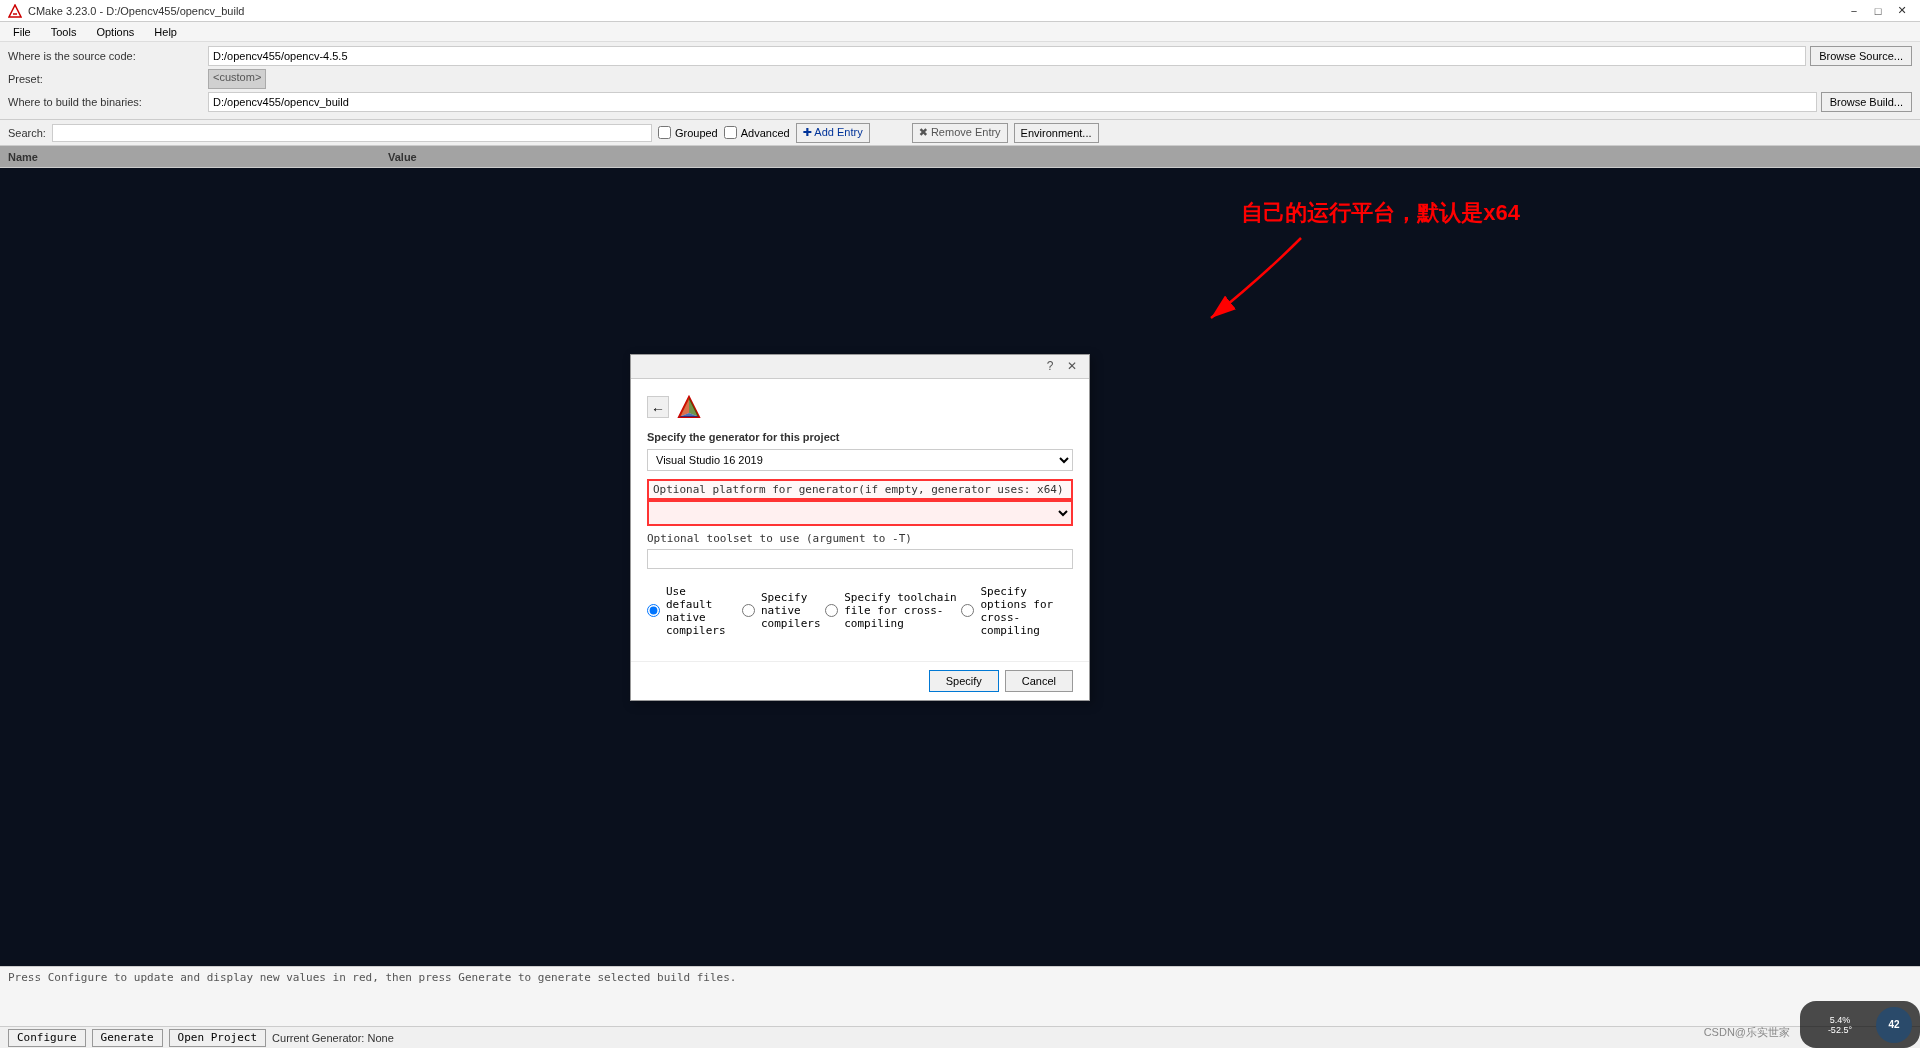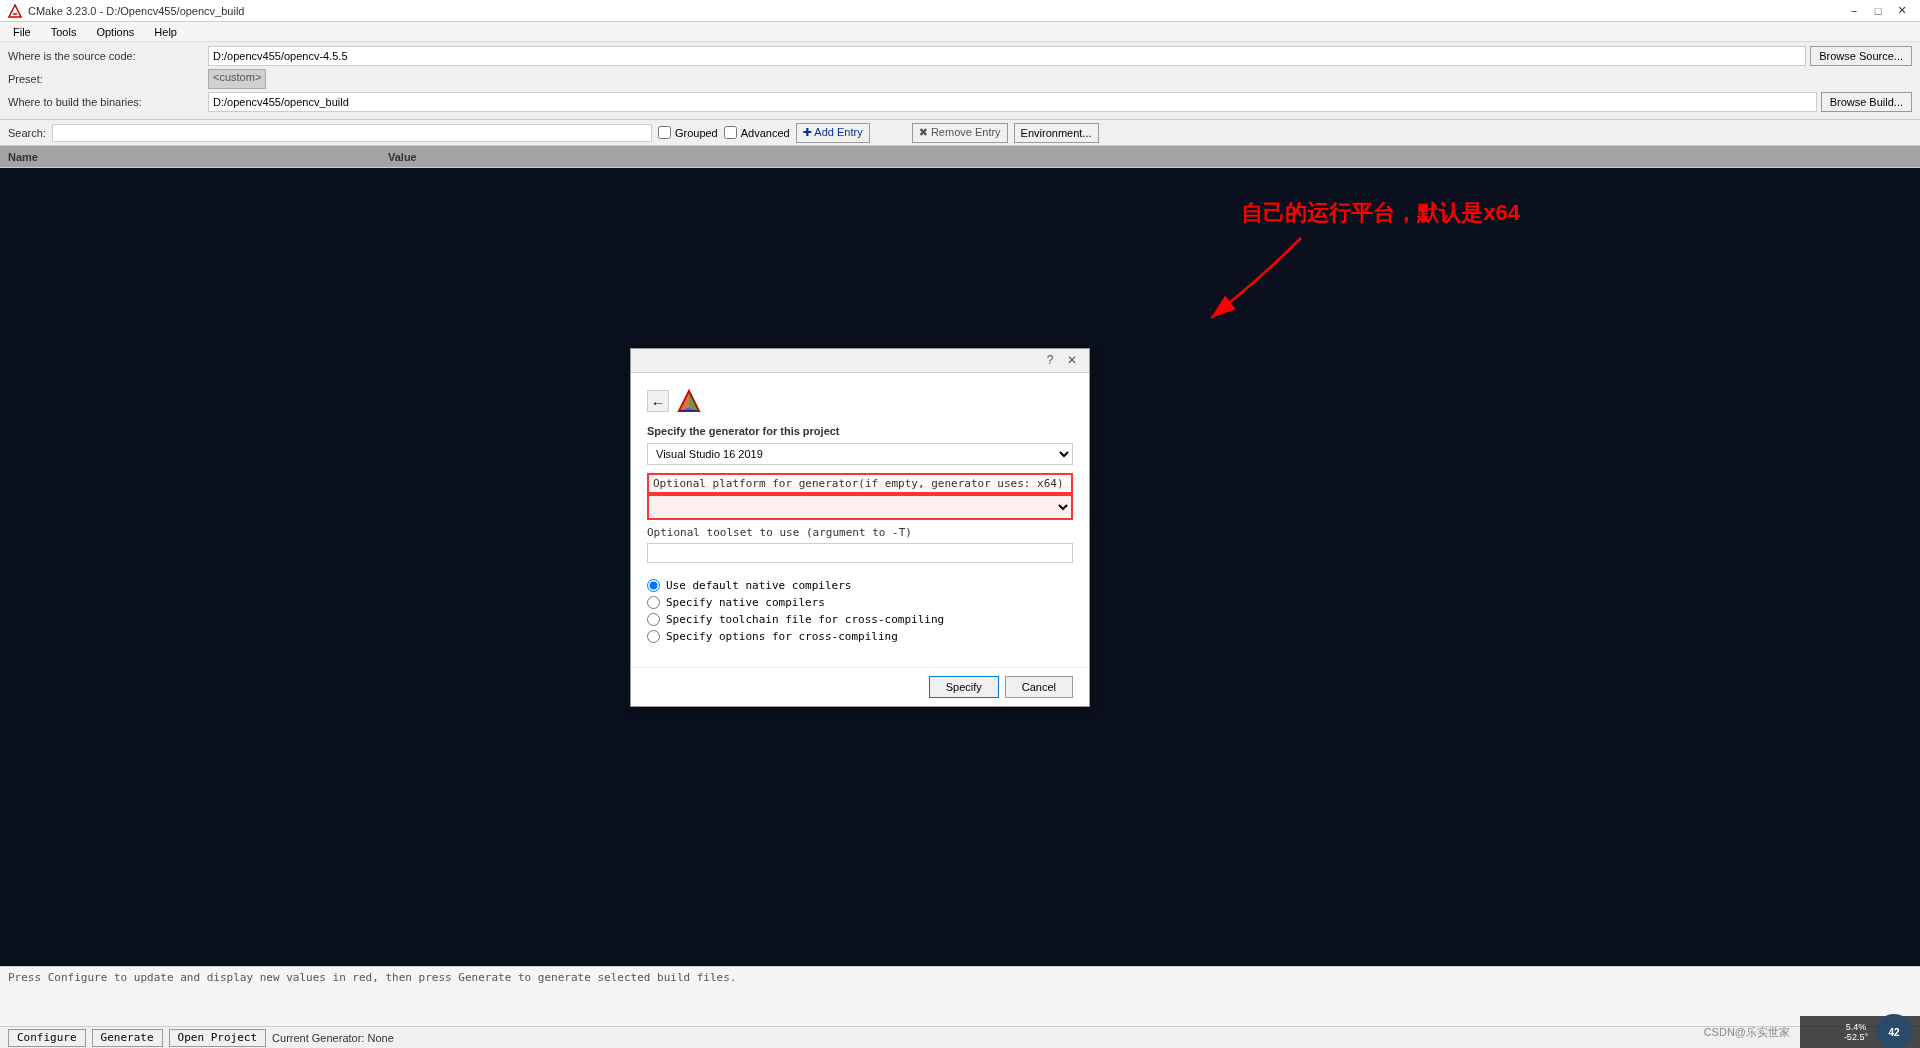--- a/index.html
+++ b/index.html
@@ -331,21 +331,21 @@
       width: 100%;
       height: 20px;
       border: 1px solid #ccc;
       background: white;
       font-size: 11px;
       padding: 0 4px;
     }
 
     .radio-group {
       display: flex;
-      flex-direction: column;
+      flex-direction: row;
       gap: 4px;
       margin: 8px 0;
     }
     .radio-item {
       display: flex;
       align-items: center;
       gap: 6px;
       font-size: 11px;
       font-family: monospace;
       cursor: pointer;
@@ -383,27 +383,28 @@
       font-weight: bold;
       white-space: nowrap;
     }
 
     
     .taskbar {
       position: absolute;
       bottom: 0;
       right: 0;
       width: 120px;
-      height: 32px;
+      height: 47px;
       background: rgba(0,0,0,0.7);
       display: flex;
       align-items: center;
       justify-content: flex-end;
       padding-right: 8px;
-      gap: 4px;
+      gap: 20px;
+      border-radius: 16px;
     }
     .taskbar-widget {
       background: #2a4a6a;
       border-radius: 50%;
       width: 36px;
       height: 36px;
       display: flex;
       align-items: center;
       justify-content: center;
       font-size: 10px;

